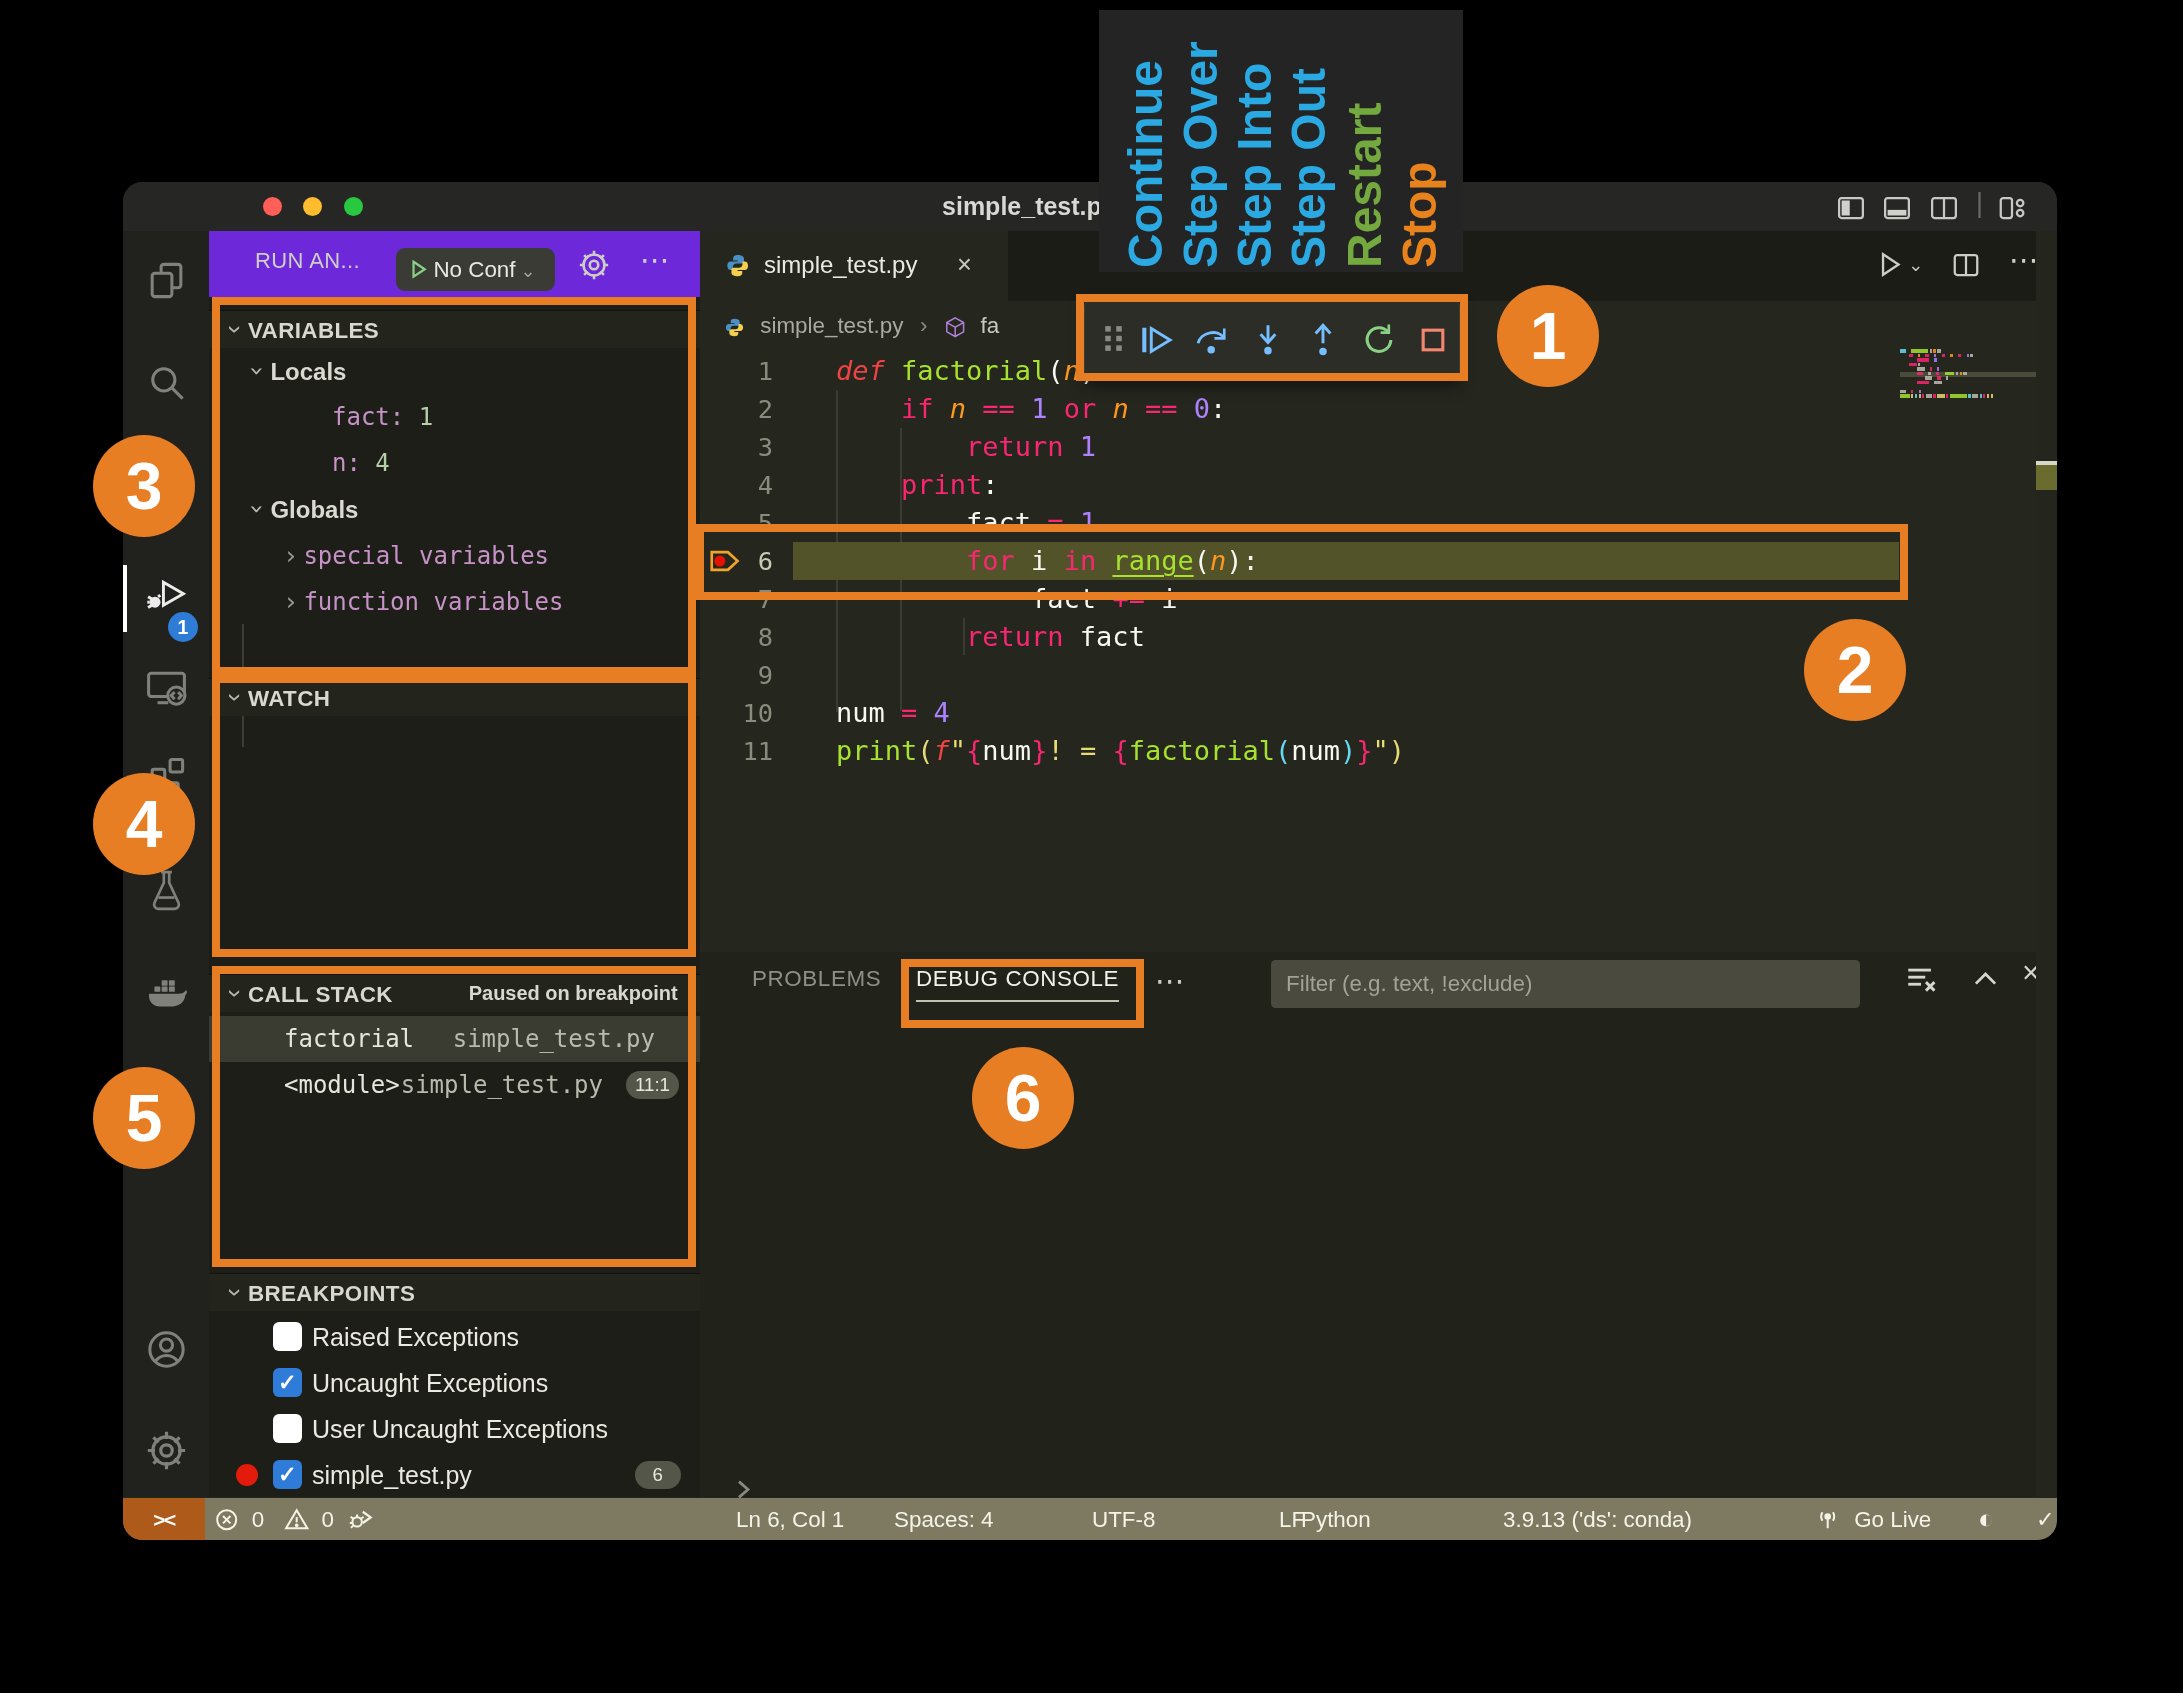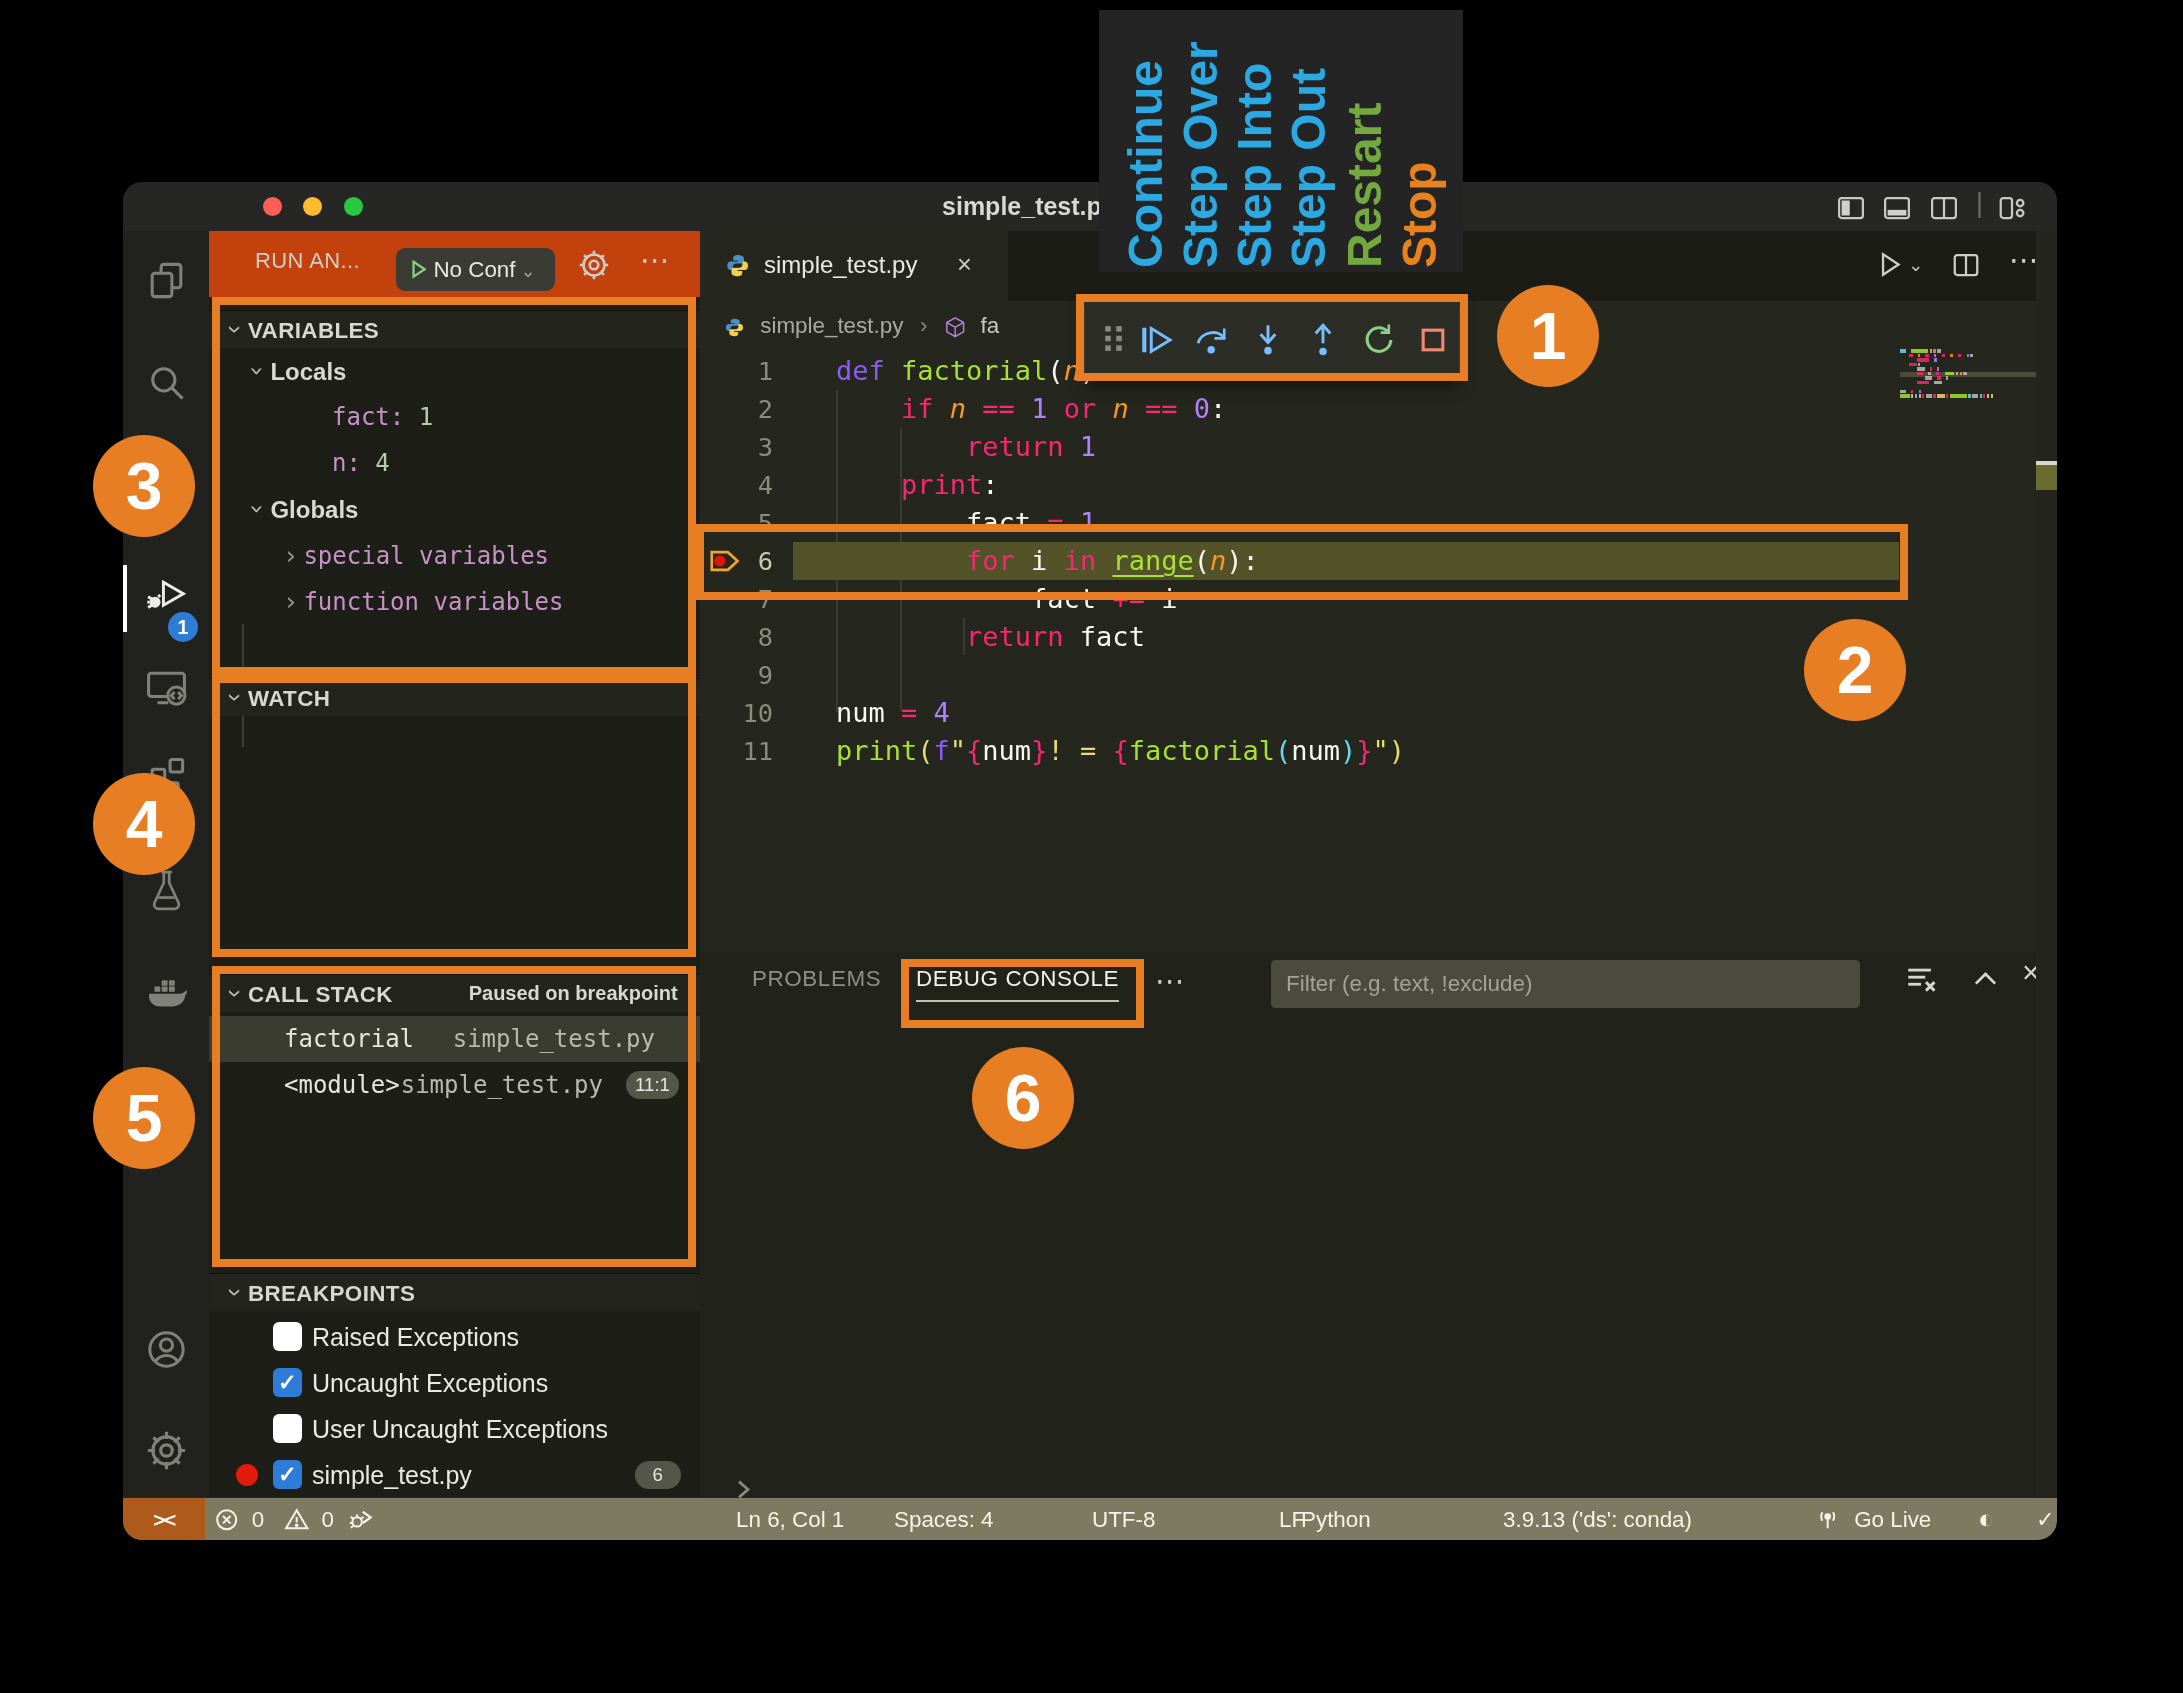--- a/index.html
+++ b/index.html
@@ -17,21 +17,21 @@
   .tb-icon{position:absolute;top:10.5px;color:#c9c9c4;}
   
   #activitybar{position:absolute;left:0;top:49px;width:86px;height:1266px;background:#21221d;}
   .act{position:absolute;left:22px;width:43px;height:43px;color:#80817a;}
   .act svg{width:43px;height:43px;}
   #act-indicator{position:absolute;left:0px;top:334px;width:3.7px;height:67px;background:#fff;}
   #debug-badge{position:absolute;left:45px;top:381px;width:30px;height:30px;border-radius:50%;background:#2e7cd6;
                color:#fff;font-size:19.4px;font-weight:700;text-align:center;line-height:30px;z-index:3;}
   
   #sidebar{position:absolute;left:86px;top:49px;width:491px;height:1266px;background:#1d1e17;overflow:hidden;}
-  #runbar{position:absolute;left:0;top:0;width:491px;height:66px;background:#c2410c;}
+  #runbar{position:absolute;left:0;top:0;width:491px;height:66px;background:#6d28d9;}
   #run-title{position:absolute;left:46px;top:16.5px;font-size:22px;color:#cfcfc6;letter-spacing:0.4px;}
   #noconf-btn{position:absolute;left:187px;top:16.5px;width:159px;height:43px;background:#3a3b35;border-radius:9px;
               color:#e8e8e0;font-size:22.4px;line-height:43px;}
   .sec-head{position:relative;height:37px;background:#23241c;border-top:1.5px solid #121310;line-height:37px;}
   .sec-head .lbl{font-size:22.4px;font-weight:700;color:#d8d8d0;letter-spacing:0.4px;}
   .chev{display:inline-block;color:#b8b8ae;font-size:25.4px;transform:rotate(90deg);width:25.4px;text-align:center;}
   .chev.r{transform:none;}
   .row{position:relative;height:46px;line-height:46px;font-family:"DejaVu Sans Mono",monospace;font-size:24px;color:#e6e6dc;}
   .row.sel{background:#3b3c31;}
   .vname{color:#c792c7;}
@@ -51,21 +51,21 @@
   #tabbar{position:absolute;left:0;top:0;width:1358px;height:70px;background:#1b1c16;}
   #tab-active{position:absolute;left:0;top:0;width:308px;height:70px;background:#25261e;color:#eaeae4;font-size:24px;}
   #breadcrumb{position:absolute;left:0;top:70px;width:1358px;height:50px;background:#25261e;color:#a9a9a0;font-size:22.4px;line-height:50px;}
   #code-lines{position:absolute;left:0;top:121px;width:1358px;}
   .cl{position:relative;height:38px;line-height:38px;white-space:pre;font-family:"DejaVu Sans Mono",monospace;font-size:27px;}
   .cl .ln{position:absolute;left:0;top:0;width:73px;text-align:right;color:#8b8b7d;font-size:25.4px;}
   .cl.hl .ln{color:#c9c9b6;}
   .cl .codetxt{position:absolute;left:136px;top:0;}
   .cl.hl::before{content:"";position:absolute;left:93px;top:0;width:1106px;height:100%;background:#53532a;}
   .tk-kw{color:#f92672}.tk-fn{color:#a6e22e}.tk-num{color:#ae81ff}.tk-txt{color:#f8f8f2}
-  .tk-par{color:#fd971f;font-style:italic}.tk-def{color:#8b5cf6;}
+  .tk-par{color:#fd971f;font-style:italic}.tk-def{color:#ef4444;font-style:italic}
   .tk-str{color:#e6db74}.tk-brc{color:#f92672}.tk-b1{color:#e6db74}.tk-b2{color:#66d9ef}
   .tk-und{text-decoration:underline;text-underline-offset:5.2px;text-decoration-thickness:2.2px;}
   .iguide{position:absolute;width:1.5px;background:#3a3b32;}
   .bp-icon{position:absolute;left:7.5px;top:5.2px;}
   
   #dbg-toolbar{position:absolute;left:384px;top:68px;width:374px;height:79px;background:#2c2d26;border:0.7px solid #3c3d35;
                border-radius:7.5px;box-shadow:0 6px 15px rgba(0,0,0,.5);z-index:30;}
   .dbg-btn{position:absolute;top:22px;width:36px;height:36px;}
   
   #minimap{position:absolute;left:1200px;top:118px;width:136px;z-index:5;}

